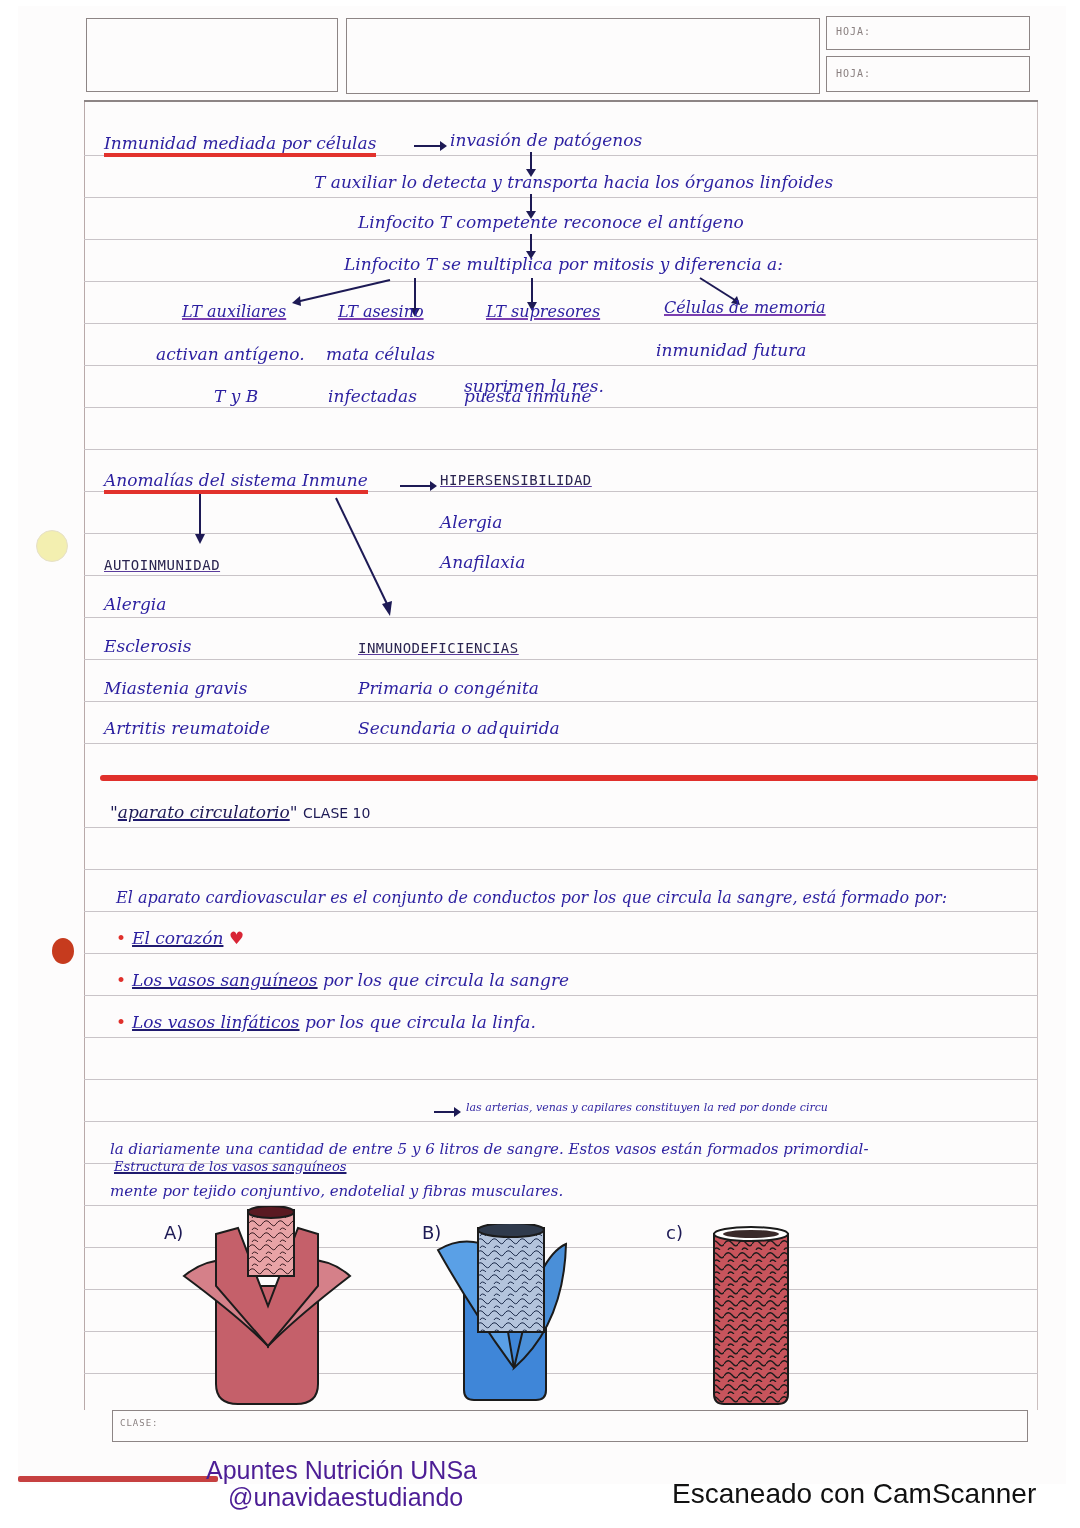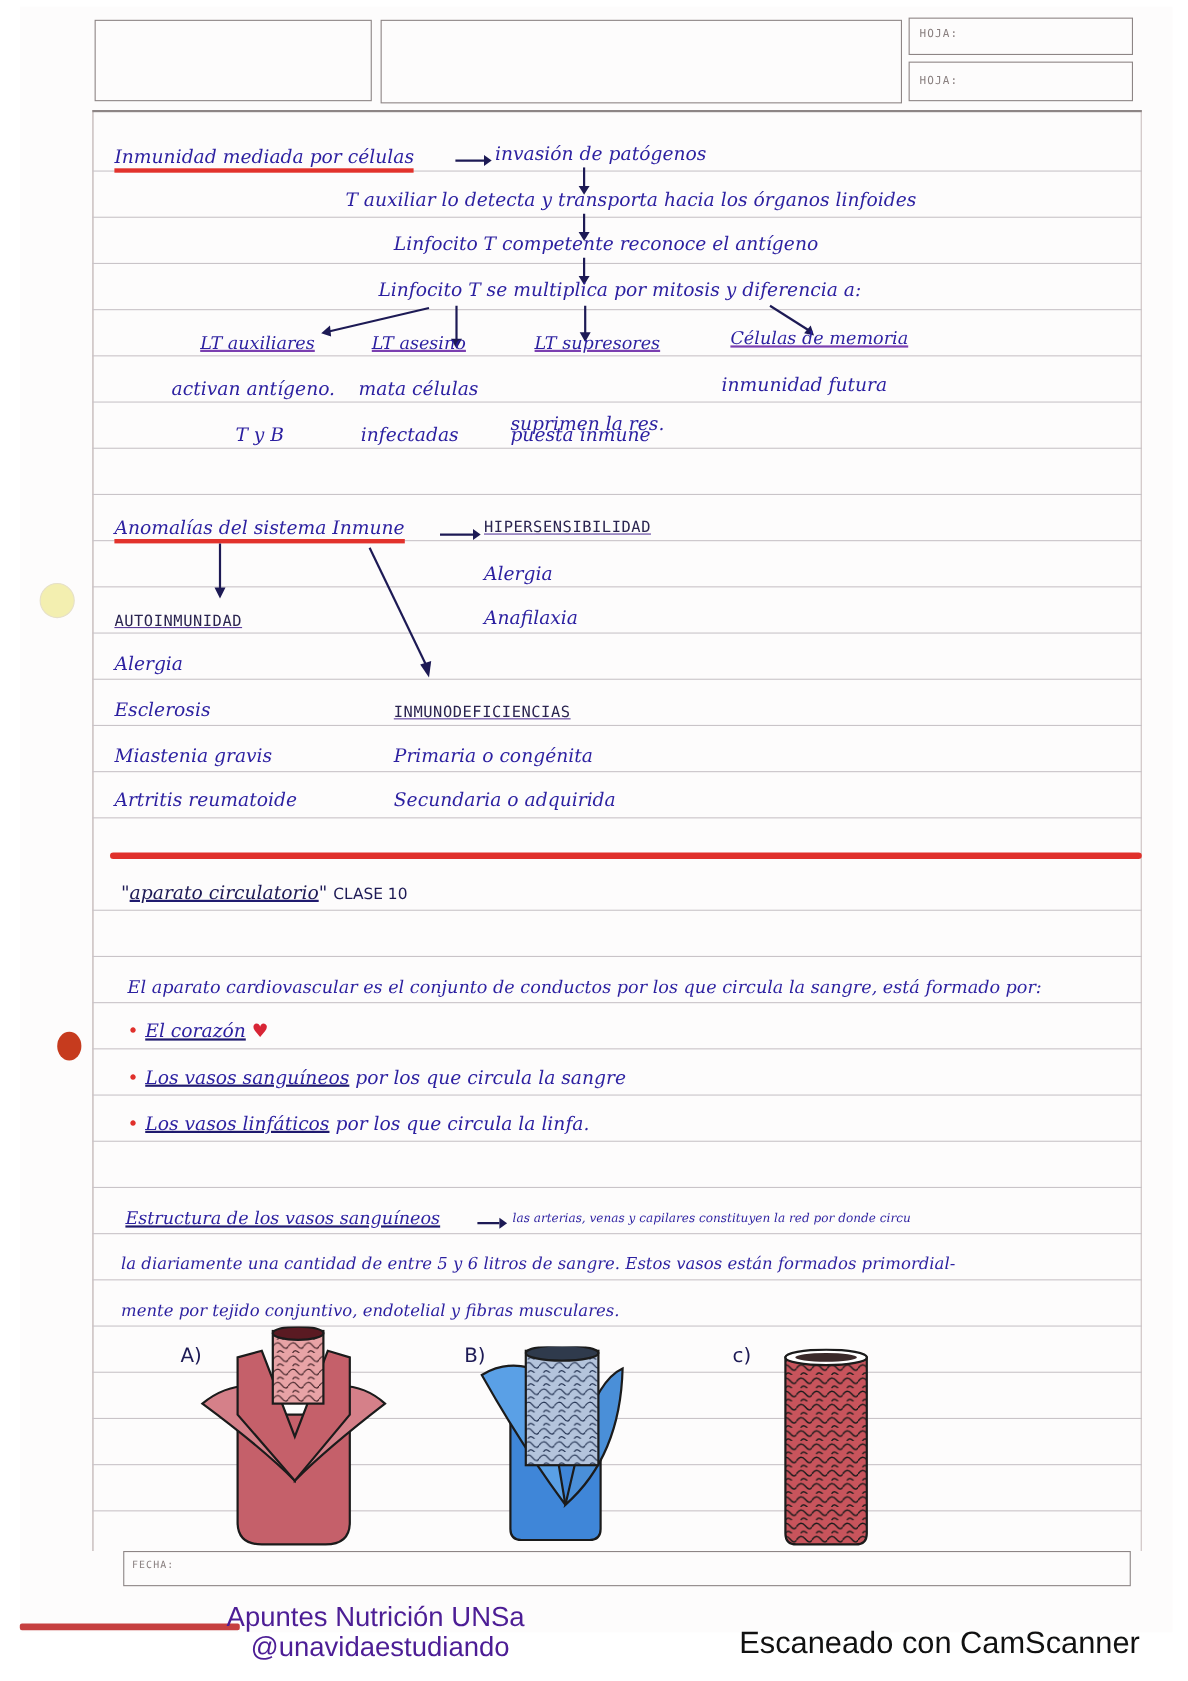--- a/index.html
+++ b/index.html
@@ -210,21 +210,21 @@
   <span class="bullet">•</span><span class="ul-dark">El corazón</span>
   <span style="color:#d82535;font-style:normal;">♥</span>
 </div>
 <div class="hw" style="left:116px;top:972px;">
   <span class="bullet">•</span><span class="ul-dark">Los vasos sanguíneos</span><span> por los que circula la sangre</span>
 </div>
 <div class="hw" style="left:116px;top:1014px;">
   <span class="bullet">•</span><span class="ul-dark">Los vasos linfáticos</span><span> por los que circula la linfa.</span>
 </div>
 
-<div class="hw ul-dark" style="left:114px;top:1100px;font-size:16px;">Estructura de los vasos sanguíneos</div>
+<div class="hw ul-dark" style="left:114px;top:1160px;font-size:13px;">Estructura de los vasos sanguíneos</div>
 <svg class="arrow" style="left:432px;top:1106px;" width="30" height="12">
     <line x1="2" y1="6" x2="22" y2="6" stroke="#1d1a55" stroke-width="2"></line>
     <polygon points="22,1 29,6 22,11" fill="#1d1a55"></polygon>
   </svg>
 <div class="hw" style="left:466px;top:1102px;font-size:11px;">las arterias, venas y capilares constituyen la red por donde circu</div>
 <div class="hw" style="left:110px;top:1142px;font-size:15px;">la diariamente una cantidad de entre 5 y 6 litros de sangre. Estos vasos están formados primordial-</div>
 <div class="hw" style="left:110px;top:1184px;font-size:15px;">mente por tejido conjuntivo, endotelial y fibras musculares.</div>
 
 <div class="label-abc" style="left:164px;top:1222px;">A)</div>
 <svg style="position:absolute;left:178px;top:1206px;" width="180" height="200">
@@ -264,19 +264,19 @@
       <rect width="14" height="12" fill="#c8545c"></rect>
       <path d="M0 6 Q4 0 8 5 T14 6 M4 12 Q6 8 10 12" stroke="#1b1b1b" fill="none" stroke-width="1.3"></path>
     </pattern>
   </defs>
   <path d="M4 8 L4 168 Q4 178 14 178 L68 178 Q78 178 78 168 L78 8 Z" fill="url(#cellsC)" stroke="#1b1b1b" stroke-width="2"></path>
   <ellipse cx="41" cy="8" rx="37" ry="7" fill="#ffffff" stroke="#1b1b1b" stroke-width="2"></ellipse>
   <ellipse cx="41" cy="8" rx="28" ry="4" fill="#3a2a2a"></ellipse>
 </svg>
 
 <div class="nota-box"></div>
-<div class="hlabel" style="left:120px;top:1418px;font-size:9px;">FECHA:</div>
+<div class="hlabel" style="left:120px;top:1418px;font-size:9px;">CLASE:</div>
 
 <div style="position:absolute;left:18px;top:1476px;width:200px;height:6px;background:#c64040;border-radius:2px;"></div>
 
 <div class="watermark" style="left:206px;top:1456px;font-size:25px;">Apuntes Nutrición UNSa</div>
 <div class="watermark" style="left:228px;top:1483px;font-size:25px;">@unavidaestudiando</div>
 <div class="camscanner" style="left:672px;top:1478px;">Escaneado con CamScanner</div>
 
 </body></html>

